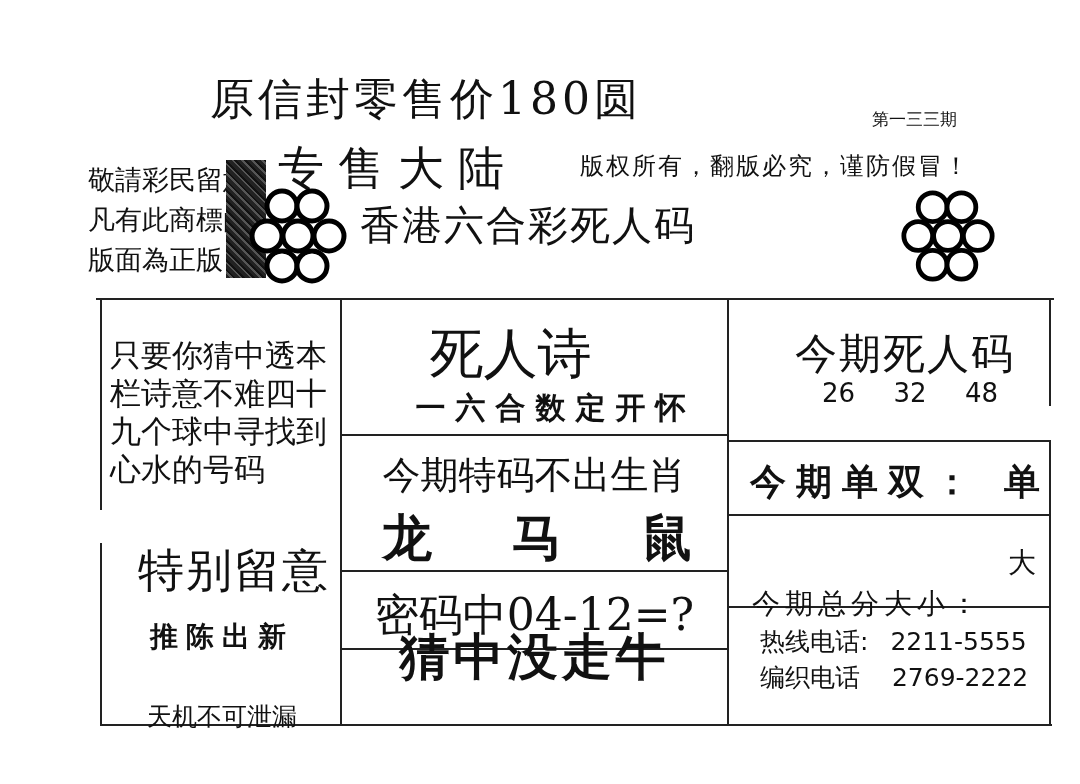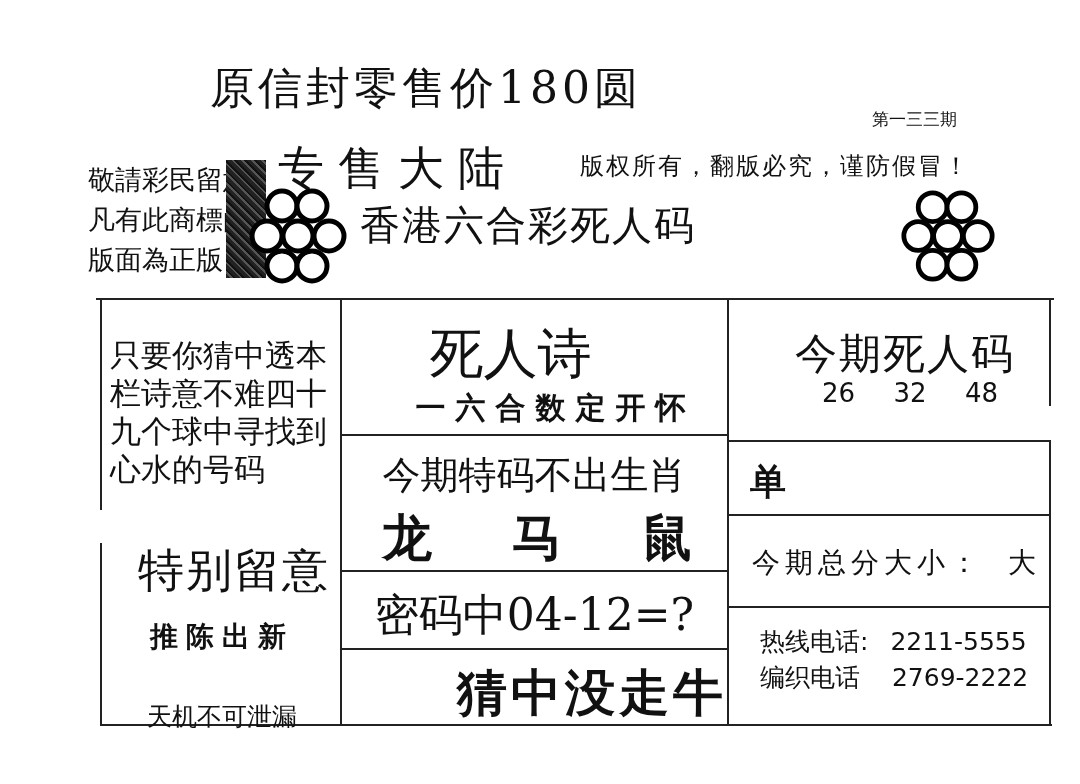--- a/index.html
+++ b/index.html
@@ -9,21 +9,21 @@
   .line { position:absolute; background:#222; }
   .tc { text-align:center; white-space:nowrap; }
   .logo { position:absolute; }
   .logo svg { display:block; }
   .deco-block { position:absolute; left:226px; top:160px; width:40px; height:118px;
      background:repeating-linear-gradient(45deg,#222 0 3px,#555 3px 5px,#111 5px 7px); }
 </style>
 </head>
 <body>
 
-<div class="abs" style="left:210px; top:59px; font-size:44px; letter-spacing:4px;">原信封零售价180圆</div>
+<div class="abs" style="left:210px; top:70px; font-size:44px; letter-spacing:4px;">原信封零售价180圆</div>
 <div class="abs" style="left:872px; top:108px; font-family:'DejaVu Sans',sans-serif; font-size:17px;">第一三三期</div>
 <div class="abs" style="left:278px; top:138px; font-size:46px; letter-spacing:14px;">专售大陆</div>
 <div class="abs" style="left:580px; top:150px; font-size:24px; letter-spacing:2px;">版权所有，翻版必究，谨防假冒！</div>
 <div class="abs" style="left:360px; top:198px; font-size:40px; font-weight:normal; letter-spacing:2px;">香港六合彩死人码</div>
 
 <div class="abs" style="left:88px; top:160px; font-size:27px; line-height:40px;">
   <div>敬請彩民留意</div>
   <div>凡有此商標的</div>
   <div>版面為正版!</div>
 </div>
@@ -80,33 +80,34 @@
 
 <div class="abs tc" style="left:342px; top:318px; width:337px; font-size:54px;">死人诗</div>
 <div class="abs tc" style="left:342px; top:388px; width:427px; font-size:30px; font-weight:bold; letter-spacing:10px;">一六合数定开怀</div>
 <div class="abs tc" style="left:342px; top:450px; width:385px; font-family:'DejaVu Sans',sans-serif; font-size:38px;">今期特码不出生肖</div>
 <div class="abs" style="left:382px; top:505px; width:310px; display:flex; justify-content:space-between; font-size:50px; font-weight:bold;">
   <span>龙</span>
   <span>马</span>
   <span>鼠</span>
 </div>
 <div class="abs tc" style="left:342px; top:586px; width:385px; font-size:44px;">密码中04-12=?</div>
-<div class="abs tc" style="left:342px; top:660px; width:385px; font-size:50px; font-weight:bold; letter-spacing:4px;text-align:right;">猜中没走牛</div>
+<div class="abs tc" style="left:342px; top:624px; width:385px; font-size:50px; font-weight:bold; letter-spacing:4px;">猜中没走牛</div>
 
 <div class="abs tc" style="left:760px; top:326px; width:290px; font-size:42px; letter-spacing:2px;">今期死人码</div>
 <div class="abs" style="left:822px; top:378px; width:176px; display:flex; justify-content:space-between; font-family:'DejaVu Sans',sans-serif; font-size:26px;">
   <span>26</span>
   <span>32</span>
   <span>48</span>
 </div>
 <div class="abs" style="left:750px; top:458px; width:290px; font-size:36px; font-weight:bold; display:flex; justify-content:space-between;">
+  <span style="letter-spacing:10px;">今期单双：</span>
   <span>单</span>
 </div>
 <div class="abs" style="left:752px; top:544px; width:284px; font-size:28px; display:flex; justify-content:space-between;">
-  <span style="letter-spacing:5px;">今期总分大小：</span>
+  <span style="letter-spacing:5px;margin-top:41px;">今期总分大小：</span>
   <span>大</span>
 </div>
 <div class="abs" style="left:760px; top:624px; font-family:'DejaVu Sans',sans-serif; font-size:25px; line-height:36px;">
   <div>
     <span>热线电话:</span>
     <span style="margin-left:14px;">2211-5555</span>
   </div>
   <div>
     <span>编织电话</span>
     <span style="margin-left:24px;">2769-2222</span>

